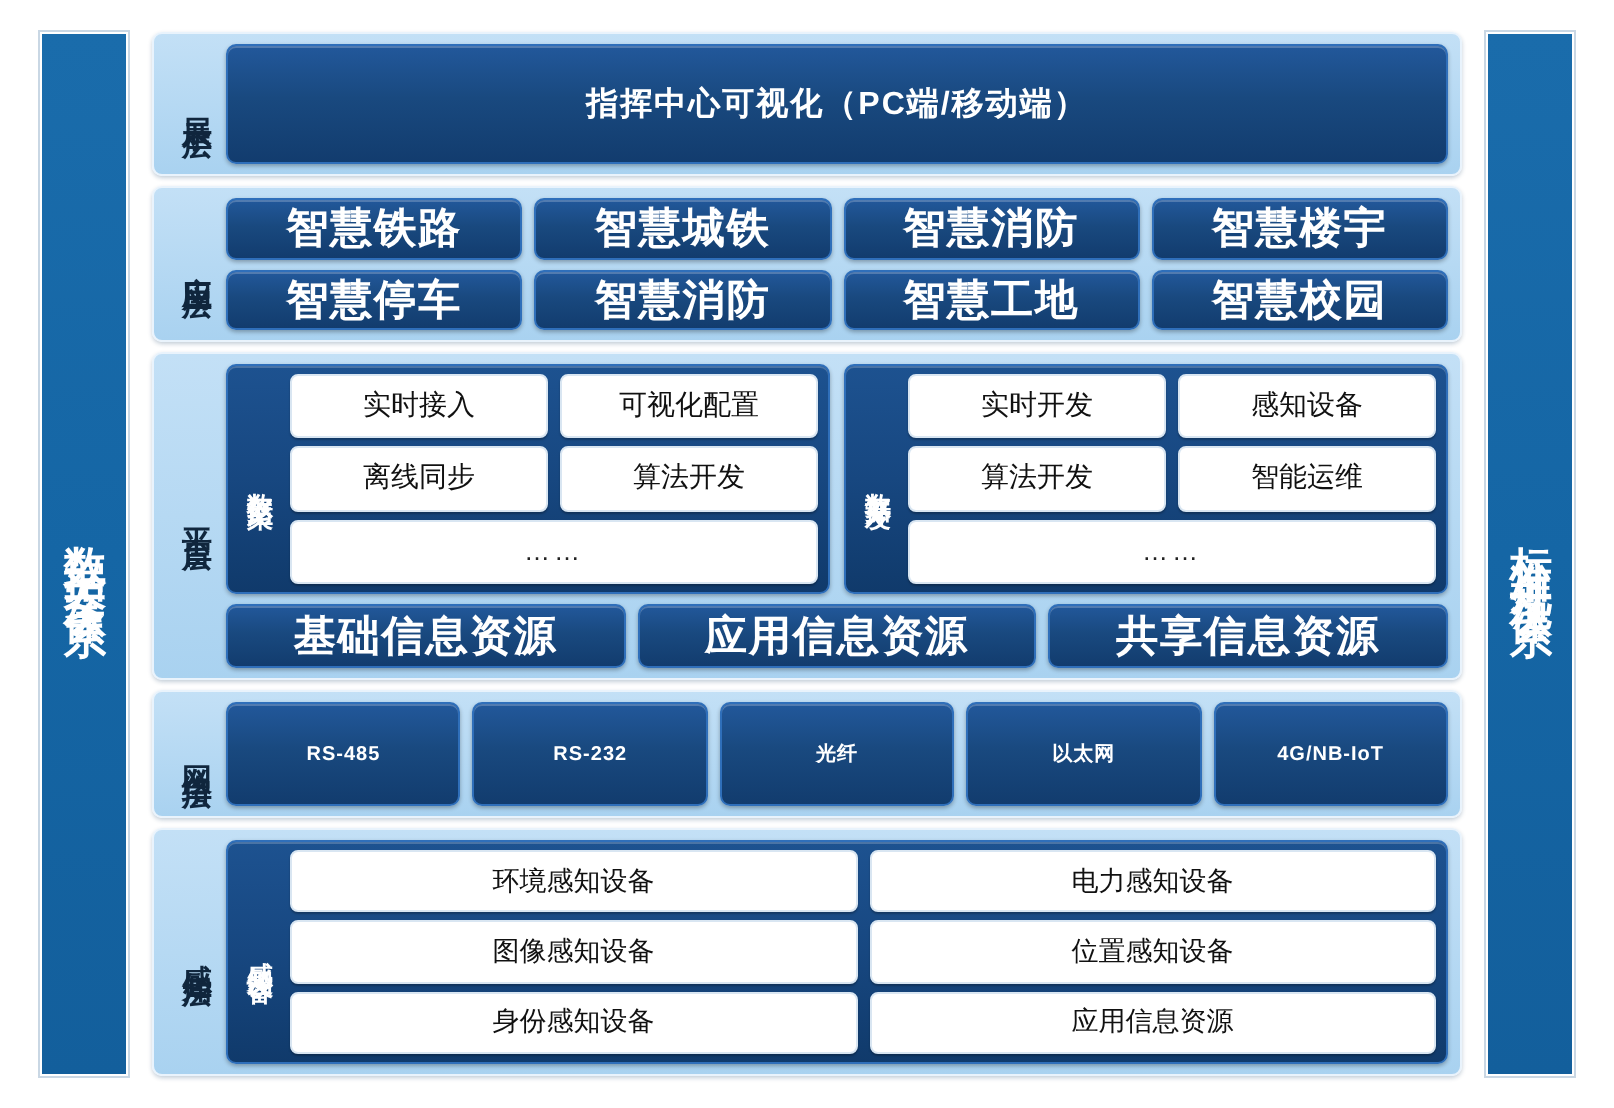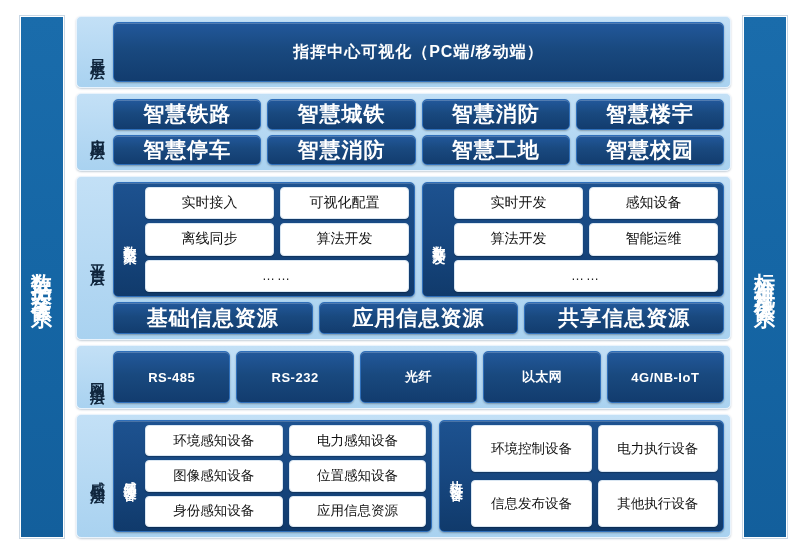--- a/index.html
+++ b/index.html
@@ -110,21 +110,21 @@
     text-align:center;
   }
   .wbox.dots{font-size:13px;letter-spacing:2px;color:#222;}
   
   .sense-top{display:flex;gap:7px;flex:1;min-height:0;}
   .sense-left{flex:1.06;}
   .sense-right{flex:0.94;}
   .g-small .group-name{font-size:13px;letter-spacing:3px;}
   .g-small .wbox{font-size:13.5px;}
   
-  .net .pill{font-size:13px;letter-spacing:.5px;}
+  .net .pill{font-size:10px;letter-spacing:.5px;}
 </style>
 </head>
 <body>
 
 <div id="canvas">
 
   <div class="pillar pillar-left">
     <span class="vtext">数据安全体系</span>
   </div>
 
@@ -239,32 +239,19 @@
                 <div class="wbox">图像感知设备</div>
                 <div class="wbox">位置感知设备</div>
               </div>
               <div class="grow">
                 <div class="wbox">身份感知设备</div>
                 <div class="wbox">应用信息资源</div>
               </div>
             </div>
           </div>
 
-          <div class="group g-small sense-right">
-            <div class="group-name">执行设备</div>
-            <div class="group-body" style="justify-content:center;gap:8px;">
-              <div class="grow">
-                <div class="wbox">环境控制设备</div>
-                <div class="wbox">电力执行设备</div>
-              </div>
-              <div class="grow">
-                <div class="wbox">信息发布设备</div>
-                <div class="wbox">其他执行设备</div>
-              </div>
-            </div>
-          </div>
 
         </div>
       </div>
     </div>
 
   </div>
 </div>
 
 </body></html>

